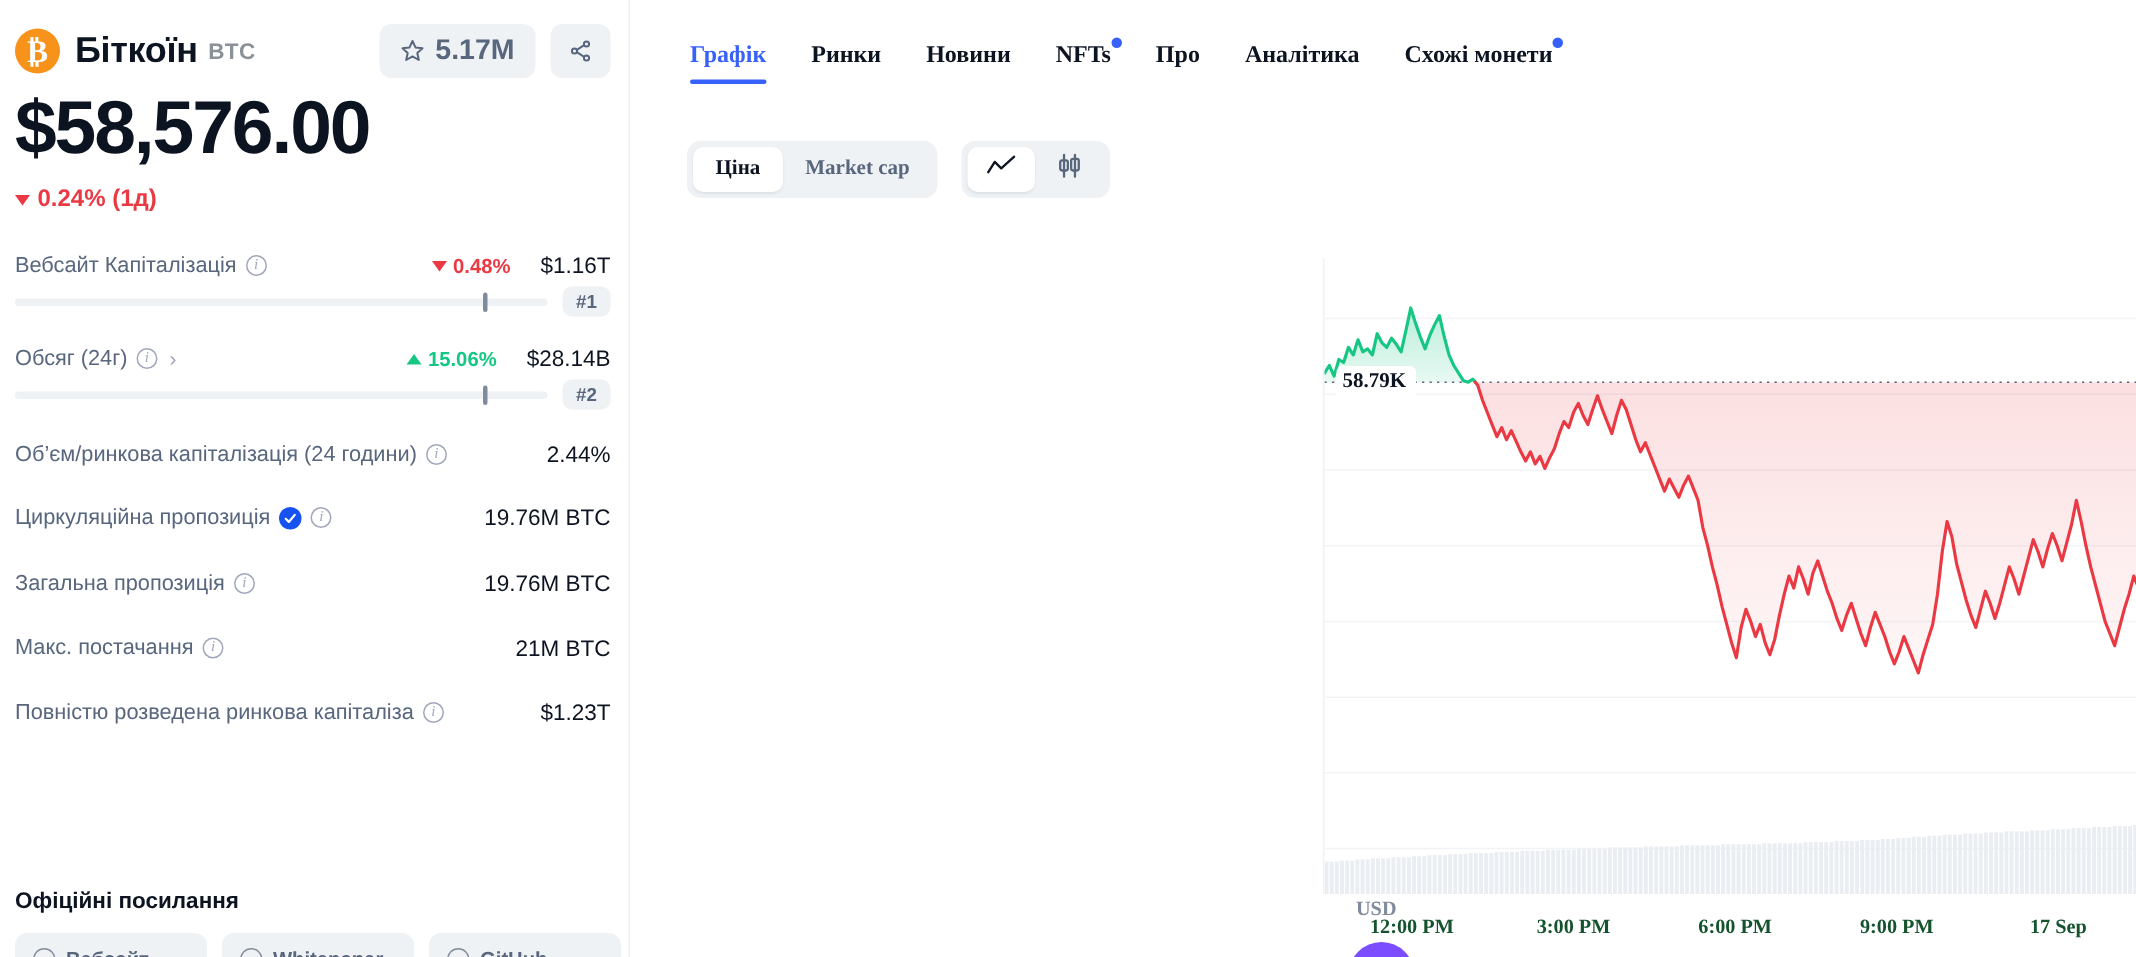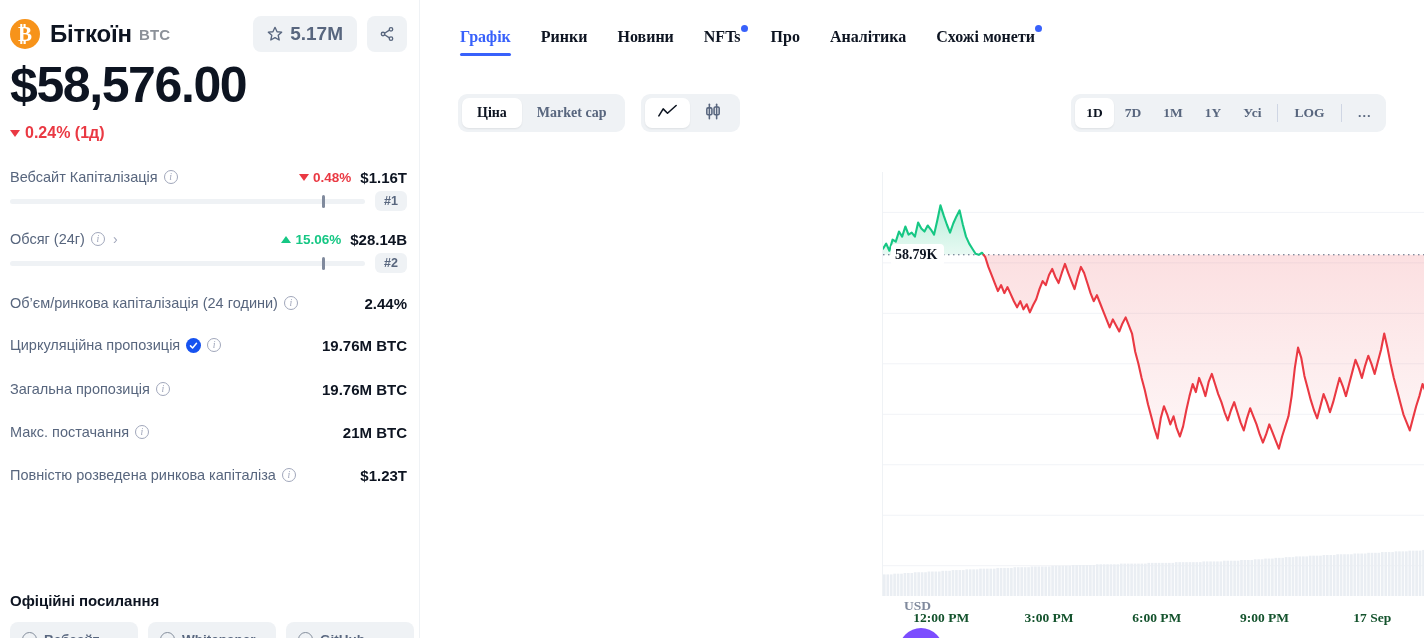--- a/index.html
+++ b/index.html
@@ -59,25 +59,25 @@
   .tri.down { border-left: 5px solid transparent; border-right: 5px solid transparent; border-top: 7px solid currentColor; }
   .tri.up   { border-left: 5px solid transparent; border-right: 5px solid transparent; border-bottom: 7px solid currentColor; }
 
   .stats { margin-top: 22px; }
   .stat-row { margin-bottom: 2px; }
   .stat-line {
     display: flex; align-items: center; height: 26px;
     font-size: 14.5px;
   }
   .stat-label { color: #58667e; font-weight: 400; }
-  .stat-right { margin-left: auto; display: flex; align-items: center; gap: 9px; }
+  .stat-right { margin-left: auto; display: flex; align-items: center; gap: 20px; }
   .stat-change { font-size: 13.5px; font-weight: 700; display: flex; align-items: center; gap: 4px; }
   .stat-change.up { color: #16c784; }
   .stat-change.down { color: #ea3943; }
-  .stat-value { font-size: 15px; font-weight: 700; color: #0d1421; }
+  .stat-value { font-size: 15px; font-weight: 400; color: #0d1421; }
 
   .info-i {
     display: inline-flex; align-items: center; justify-content: center;
     width: 14px; height: 14px; border-radius: 50%;
     border: 1px solid #a1a7bb; color: #a1a7bb;
     font-size: 10px; font-style: italic; font-family: "Liberation Serif", serif;
     margin-left: 6px; line-height: 1; cursor: pointer; flex: 0 0 auto;
   }
   .verified {
     width: 15px; height: 15px; border-radius: 50%; background: #1652f0;
@@ -413,45 +413,20 @@
             <svg width="20" height="17" viewBox="0 0 22 18" fill="none" stroke="#58667e" stroke-width="1.7" stroke-linecap="round">
               <line x1="7" y1="1" x2="7" y2="17"></line>
                 <rect x="4.2" y="5" width="5.6" height="7.5" rx="1.4"></rect>
               <line x1="15" y1="1" x2="15" y2="17"></line>
                 <rect x="12.2" y="4" width="5.6" height="8.5" rx="1.4"></rect>
             </svg>
           </span>
         </div>
       </div>
 
-      <div class="range-group">
-        <div class="range active">
-          <span>1D</span>
-        </div>
-        <div class="range">
-          <span>7D</span>
-        </div>
-        <div class="range">
-          <span>1M</span>
-        </div>
-        <div class="range">
-          <span>1Y</span>
-        </div>
-        <div class="range">
-          <span>Усі</span>
-        </div>
-        <span class="vdiv"></span>
-        <div class="range">
-          <span>LOG</span>
-        </div>
-        <span class="vdiv"></span>
-        <div class="range">
-          <span>…</span>
-        </div>
-      </div>
     </div>
 
     <div class="chart-wrap">
 
       <div class="plot">
         <svg id="chart-svg" width="862" height="424" viewBox="0 0 862 424">
           <defs>
             <linearGradient id="gRed" x1="0" y1="0" x2="0" y2="1">
               <stop offset="0%" stop-color="#ea3943" stop-opacity="0.16"></stop>
               <stop offset="100%" stop-color="#ea3943" stop-opacity="0.02"></stop>

